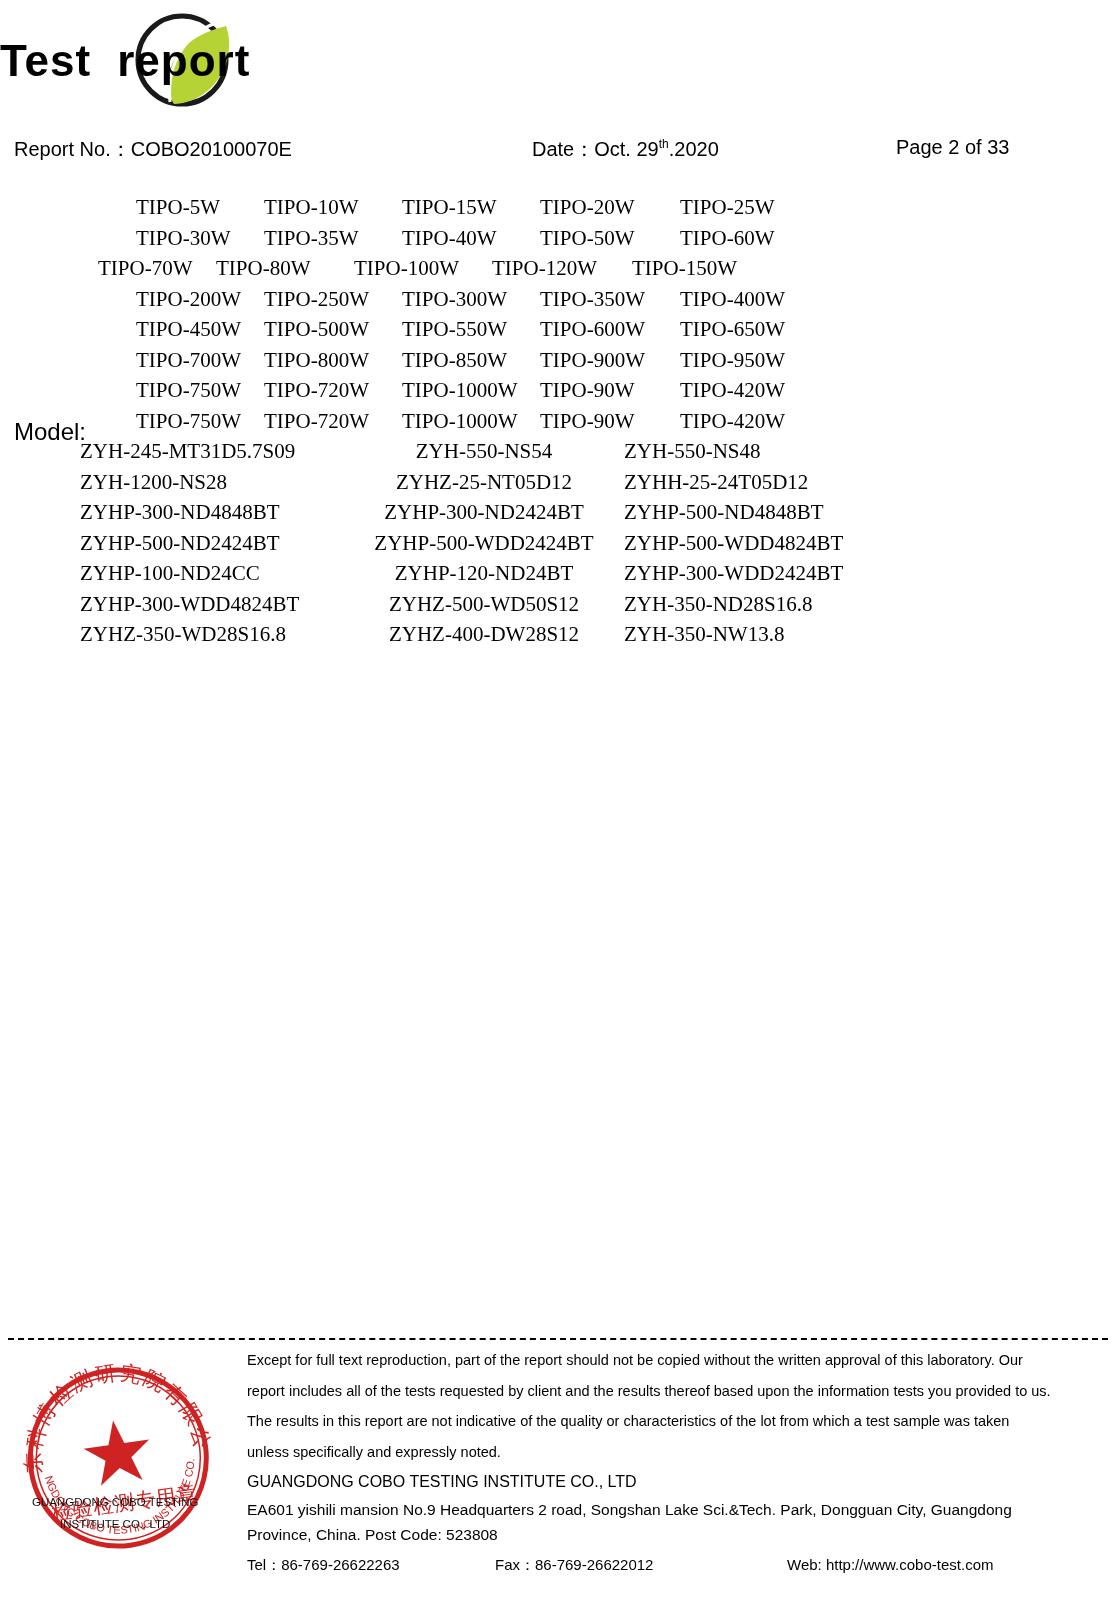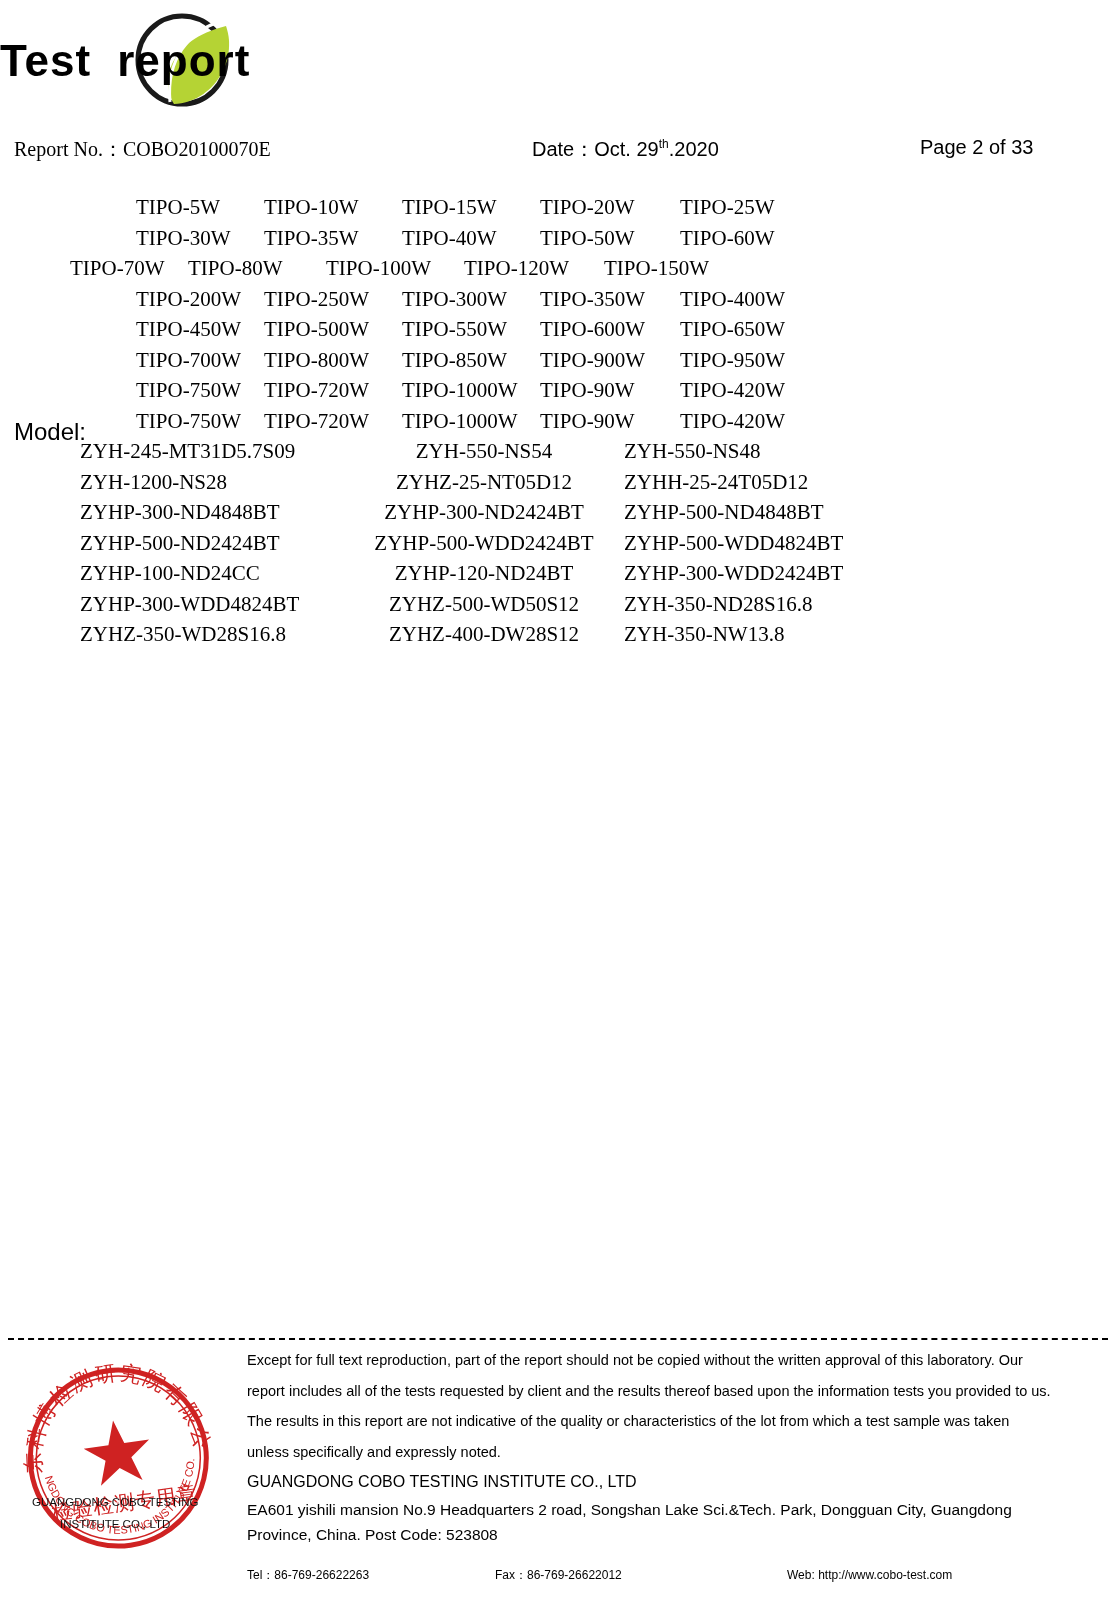--- a/index.html
+++ b/index.html
@@ -52,32 +52,31 @@
     left: 0;
     width: 1116px;
     height: 34px;
     font-size: 20px;
   }
   .meta-report {
     position: absolute;
     left: 14px;
     top: 0;
     white-space: nowrap;
-    font-family: Liberation Serif, serif;
   }
   .meta-date {
     position: absolute;
     left: 532px;
     top: 0;
     white-space: nowrap;
   }
   .meta-date sup { font-size: 12px; }
   .meta-page {
     position: absolute;
-    left: 920px;
+    left: 896px;
     top: 0;
     white-space: nowrap;
   }
 
   
   .model-label {
     position: absolute;
     left: 14px;
     top: 418px;
     font-size: 24px;
@@ -99,21 +98,21 @@
   .mrow span {
     display: inline-block;
     vertical-align: top;
   }
   
   .c1 { width: 128px; padding-left: 136px; }
   .c2 { width: 138px; }
   .c3 { width: 138px; }
   .c4 { width: 140px; }
   .c5 { width: 160px; }
-  .c1.indent { padding-left: 70px; width: 118px; }
+  .c1.indent { padding-left: 98px; width: 118px; }
 
   
   .z1 { width: 264px; padding-left: 80px; }
   .z2 { width: 280px; text-align: center; }
   .z3 { width: 300px; }
 
   
   .divider {
     position: absolute;
     left: 8px;
@@ -135,22 +134,22 @@
     top: 1348px;
     width: 860px;
     font-size: 14.5px;
     line-height: 24.5px;
   }
   .footer-text .para { margin: 0 0 6px 0; }
   .footer-text .company { font-size: 16px; margin: 4px 0 2px 0; }
   .footer-text .addr { font-size: 15.5px; line-height: 25px; }
   .contact {
     position: relative;
-    margin-top: 16px;
-    font-size: 12px;
+    margin-top: 6px;
+    font-size: 15px;
     height: 22px;
   }
   .contact .tel { position: absolute; left: 0; top: 0; }
   .contact .fax { position: absolute; left: 248px; top: 0; }
   .contact .web { position: absolute; left: 540px; top: 0; }
 </style>
 </head>
 <body>
 
 <div class="page">

